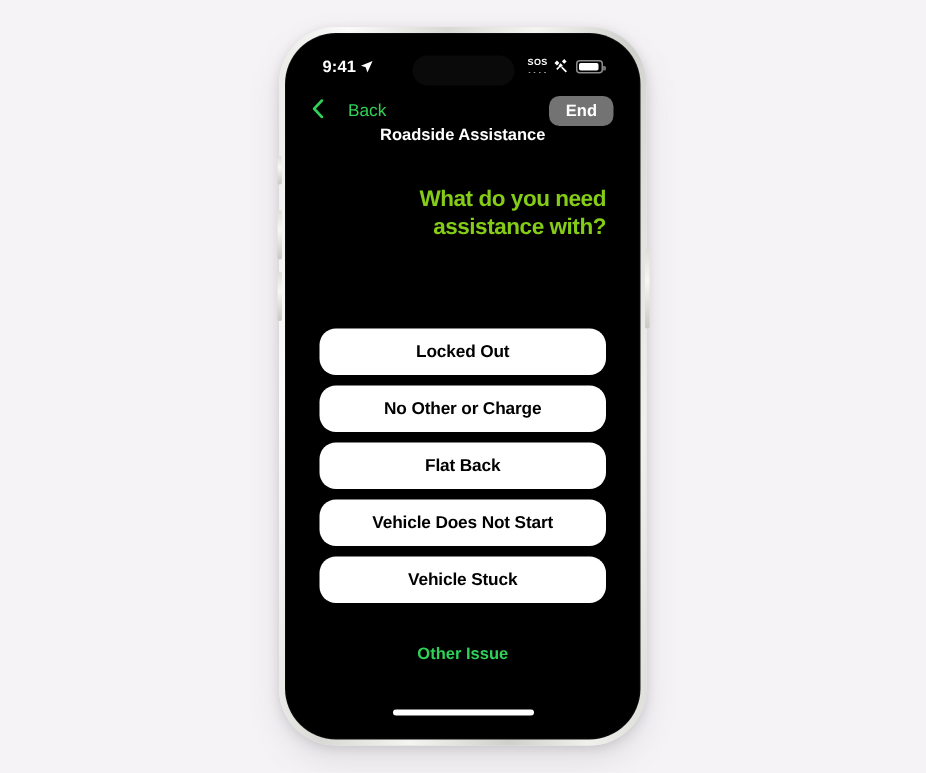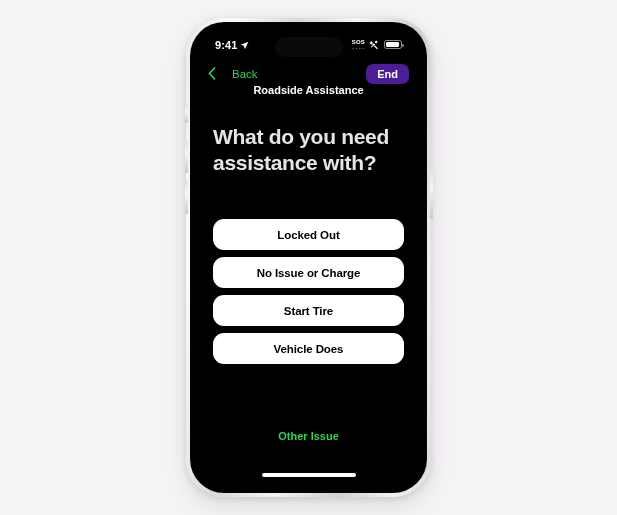--- a/index.html
+++ b/index.html
@@ -178,40 +178,40 @@
     position: absolute;
     left: 50%;
     transform: translateX(-50%);
     color: #fff;
     font-size: 11px;
     font-weight: 600;
     white-space: nowrap;
     margin-top: 31px;
   }
   #end-button {
-    background: #4c1d95;
+    background: #737373;
     color: #fff;
     font-size: 11px;
     font-weight: bold;
     border: none;
     border-radius: 7px;
     padding: 4px 11px;
     cursor: pointer;
     font-family: "Liberation Sans", sans-serif;
   }
 
   
   #page-heading {
     position: absolute;
     top: 93px;
     left: 0;
     width: 100%;
-    text-align: left;
-    color: #e5e5e5;
-    font-size: 21px;
+    text-align: right;
+    color: #84cc16;
+    font-size: 15px;
     font-weight: bold;
     line-height: 1.25;
     letter-spacing: -0.3px;
     padding: 0 14px;
     box-sizing: border-box;
   }
 
   
   #options-list {
     position: absolute;
@@ -322,23 +322,24 @@
           <span>Back</span>
         </div>
         <div id="nav-title">Roadside Assistance</div>
         <button id="end-button">End</button>
       </div>
 
       <div id="page-heading">What do you need assistance with?</div>
 
       <div id="options-list">
         <button class="option-button">Locked Out</button>
-        <button class="option-button">No Issue or Charge</button>
-        <button class="option-button">Start Tire</button>
-        <button class="option-button">Vehicle Does</button>
+        <button class="option-button">No Other or Charge</button>
+        <button class="option-button">Flat Back</button>
+        <button class="option-button">Vehicle Does Not Start</button>
+        <button class="option-button">Vehicle Stuck</button>
       </div>
 
       <div id="other-issue-link">Other Issue</div>
 
       <div id="home-indicator"></div>
 
     </div>
   </div>
 </div>
 

